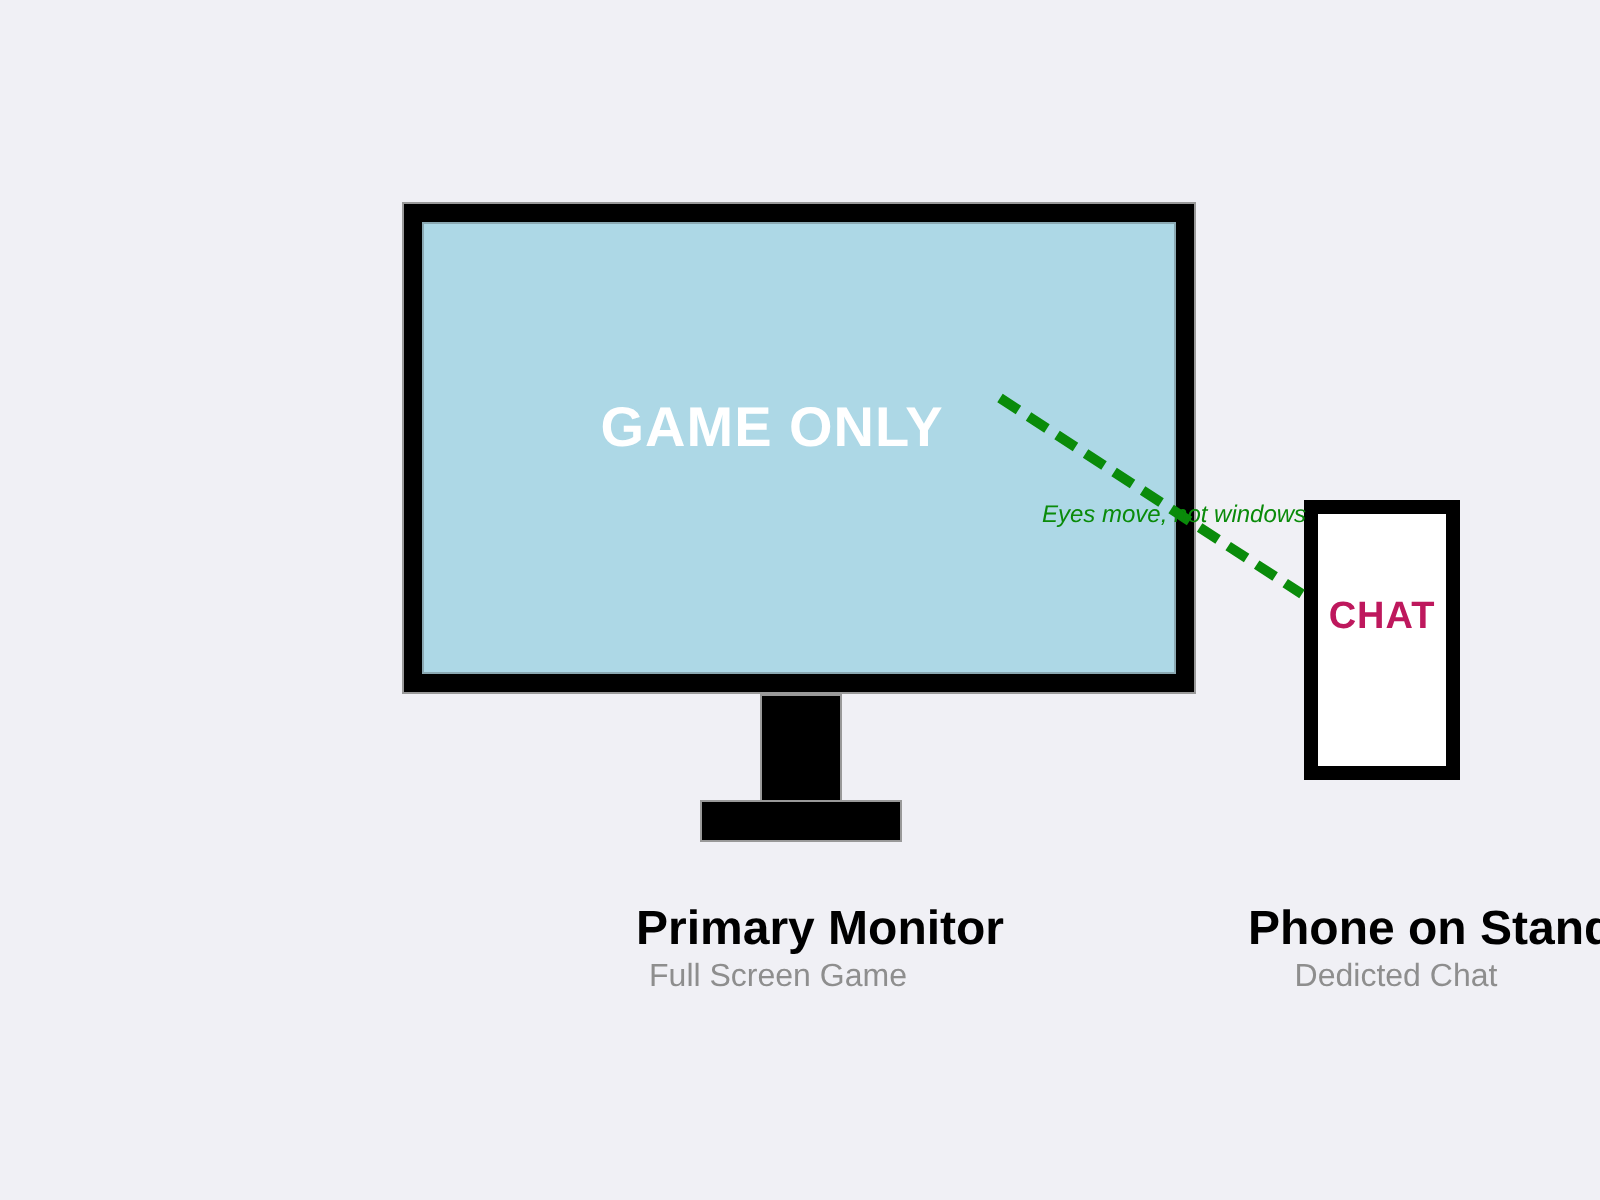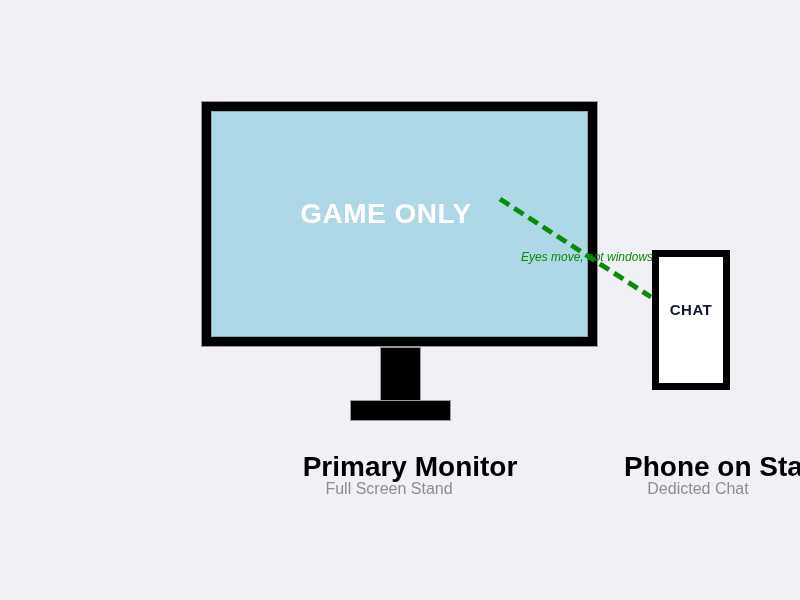--- a/index.html
+++ b/index.html
@@ -39,32 +39,32 @@
     position:absolute;left:350px;top:400px;width:101px;height:21px;
     background:var(--device-frame);border:1px solid #999;box-sizing:border-box;
   }
   
   .phone-body{
     position:absolute;left:652px;top:250px;width:78px;height:140px;
     background:#ffffff;border:7px solid var(--device-frame);box-sizing:border-box;
   }
   .phone-screen-text{
     position:absolute;left:691px;top:309px;transform:translate(-50%,-50%);
-    font-size:15px;font-weight:bold;color:#0f172a;white-space:nowrap;letter-spacing:.5px;
+    font-size:19px;font-weight:bold;color:#be185d;white-space:nowrap;letter-spacing:.5px;
   }
   
   .gaze-svg{position:absolute;left:0;top:0;width:800px;height:600px;pointer-events:none;}
   .gaze-annotation{
     position:absolute;left:521px;top:251px;
     font-size:12px;font-style:italic;color:var(--accent-green);white-space:nowrap;
     line-height:1.1;
   }
   
   .caption-title{
-    position:absolute;top:452px;font-size:28px;font-weight:bold;
+    position:absolute;top:452px;font-size:24px;font-weight:bold;
     color:var(--label-text);white-space:nowrap;line-height:1.1;
   }
   .caption-sub{
     position:absolute;top:480px;font-size:16px;color:var(--sublabel-text);
     white-space:nowrap;line-height:1.1;
   }
   .monitor-title{left:410px;transform:translateX(-50%);}
   .monitor-sub{left:389px;transform:translateX(-50%);}
   .phone-title{left:624px;}
   .phone-sub{left:686px;transform:translateX(-50%);margin-left:12px;}
@@ -83,18 +83,18 @@
 
   <div class="phone-body"></div>
   <div class="phone-screen-text">CHAT</div>
 
   <svg class="gaze-svg" viewBox="0 0 800 600" xmlns="http://www.w3.org/2000/svg">
     <line x1="500" y1="199" x2="651" y2="297" style="stroke:var(--accent-green);stroke-width:5;stroke-dasharray:11 6;"></line>
   </svg>
   <div class="gaze-annotation">Eyes move, not windows</div>
 
   <div class="caption-title monitor-title">Primary Monitor</div>
-  <div class="caption-sub monitor-sub">Full Screen Stand</div>
+  <div class="caption-sub monitor-sub">Full Screen Game</div>
 
   <div class="caption-title phone-title">Phone on Stand</div>
   <div class="caption-sub phone-sub">Dedicted Chat</div>
 
 </div>
 
 </body></html>

